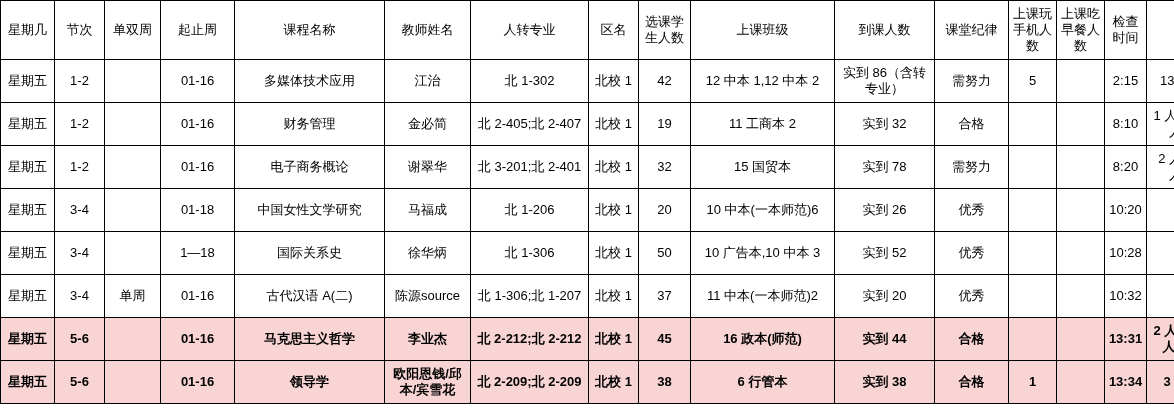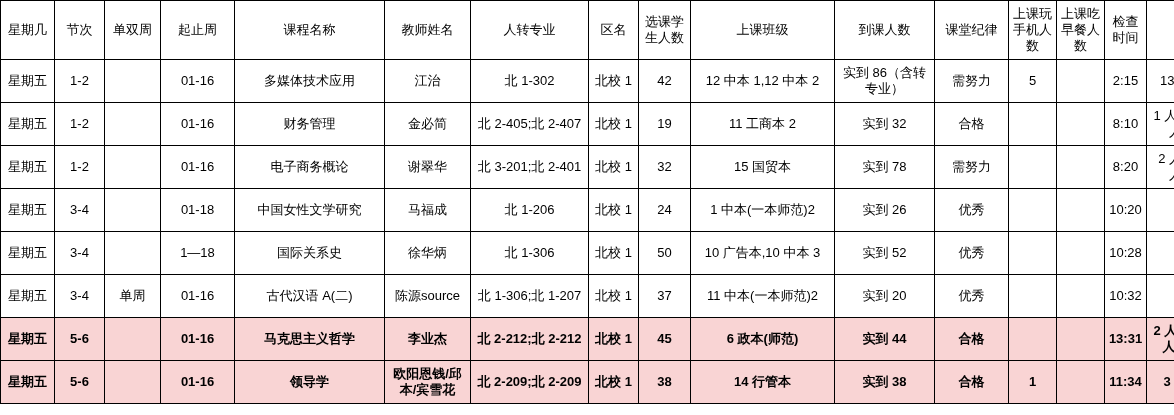--- a/index.html
+++ b/index.html
@@ -162,22 +162,22 @@
         </tr>
         <tr>
           <td>星期五</td>
           <td>3-4</td>
           <td></td>
           <td>01-18</td>
           <td>中国女性文学研究</td>
           <td>马福成</td>
           <td>北 1-206</td>
           <td>北校 1</td>
-          <td>24</td>
-          <td>1 中本(一本师范)2</td>
+          <td>20</td>
+          <td>10 中本(一本师范)6</td>
           <td>实到 26</td>
           <td>优秀</td>
           <td></td>
           <td></td>
           <td>10:20</td>
           <td></td>
         </tr>
         <tr>
           <td>星期五</td>
           <td>3-4</td>
@@ -217,41 +217,41 @@
         <tr class="highlight">
           <td>星期五</td>
           <td>5-6</td>
           <td></td>
           <td>01-16</td>
           <td>马克思主义哲学</td>
           <td>李业杰</td>
           <td>北 2-212;北 2-212</td>
           <td>北校 1</td>
           <td>45</td>
-          <td>6 政本(师范)</td>
+          <td>16 政本(师范)</td>
           <td>实到 44</td>
           <td>合格</td>
           <td></td>
           <td></td>
           <td>13:31</td>
           <td>2 人迟到，1 人转专业</td>
         </tr>
         <tr class="highlight">
           <td>星期五</td>
           <td>5-6</td>
           <td></td>
           <td>01-16</td>
           <td>领导学</td>
           <td>欧阳恩钱/邱本/宾雪花</td>
           <td>北 2-209;北 2-209</td>
           <td>北校 1</td>
           <td>38</td>
-          <td>14 行管本</td>
+          <td>6 行管本</td>
           <td>实到 38</td>
           <td>合格</td>
           <td>1</td>
           <td></td>
-          <td>11:34</td>
+          <td>13:34</td>
           <td>3 人迟到</td>
         </tr>
       </tbody>
   </table>
 </div>
 
 </body></html>

